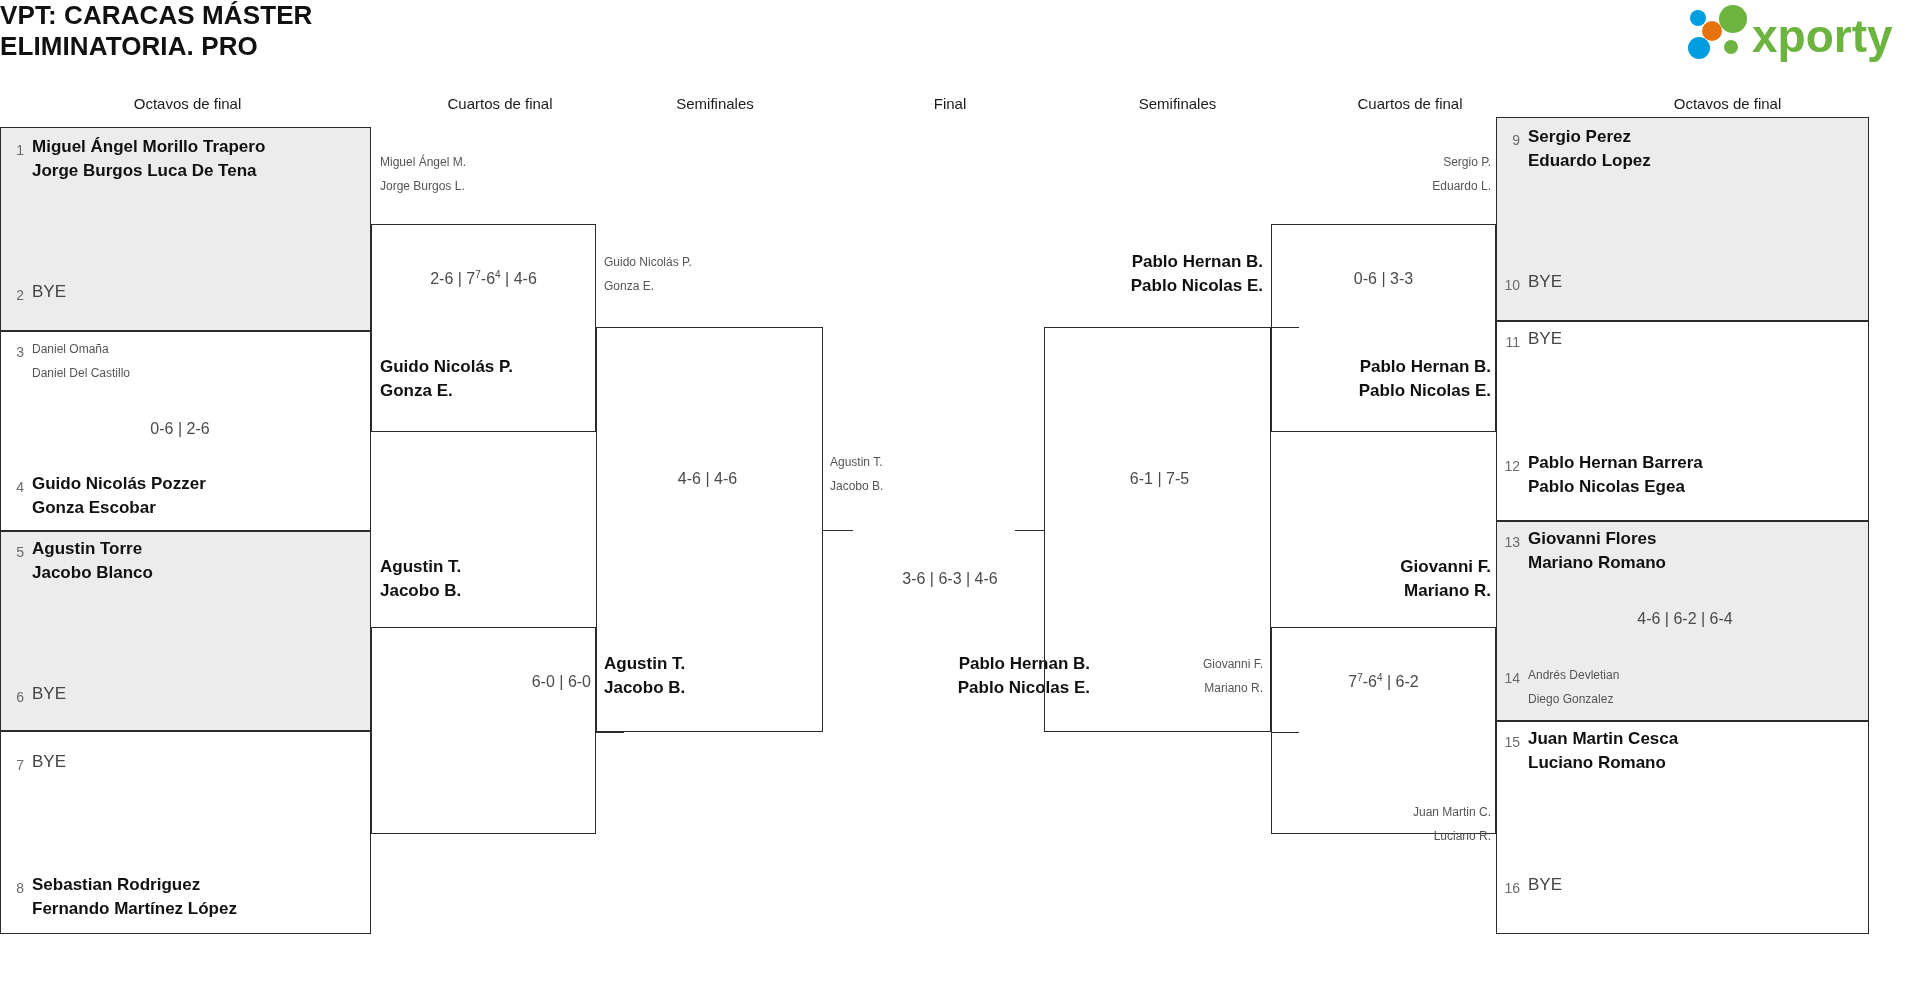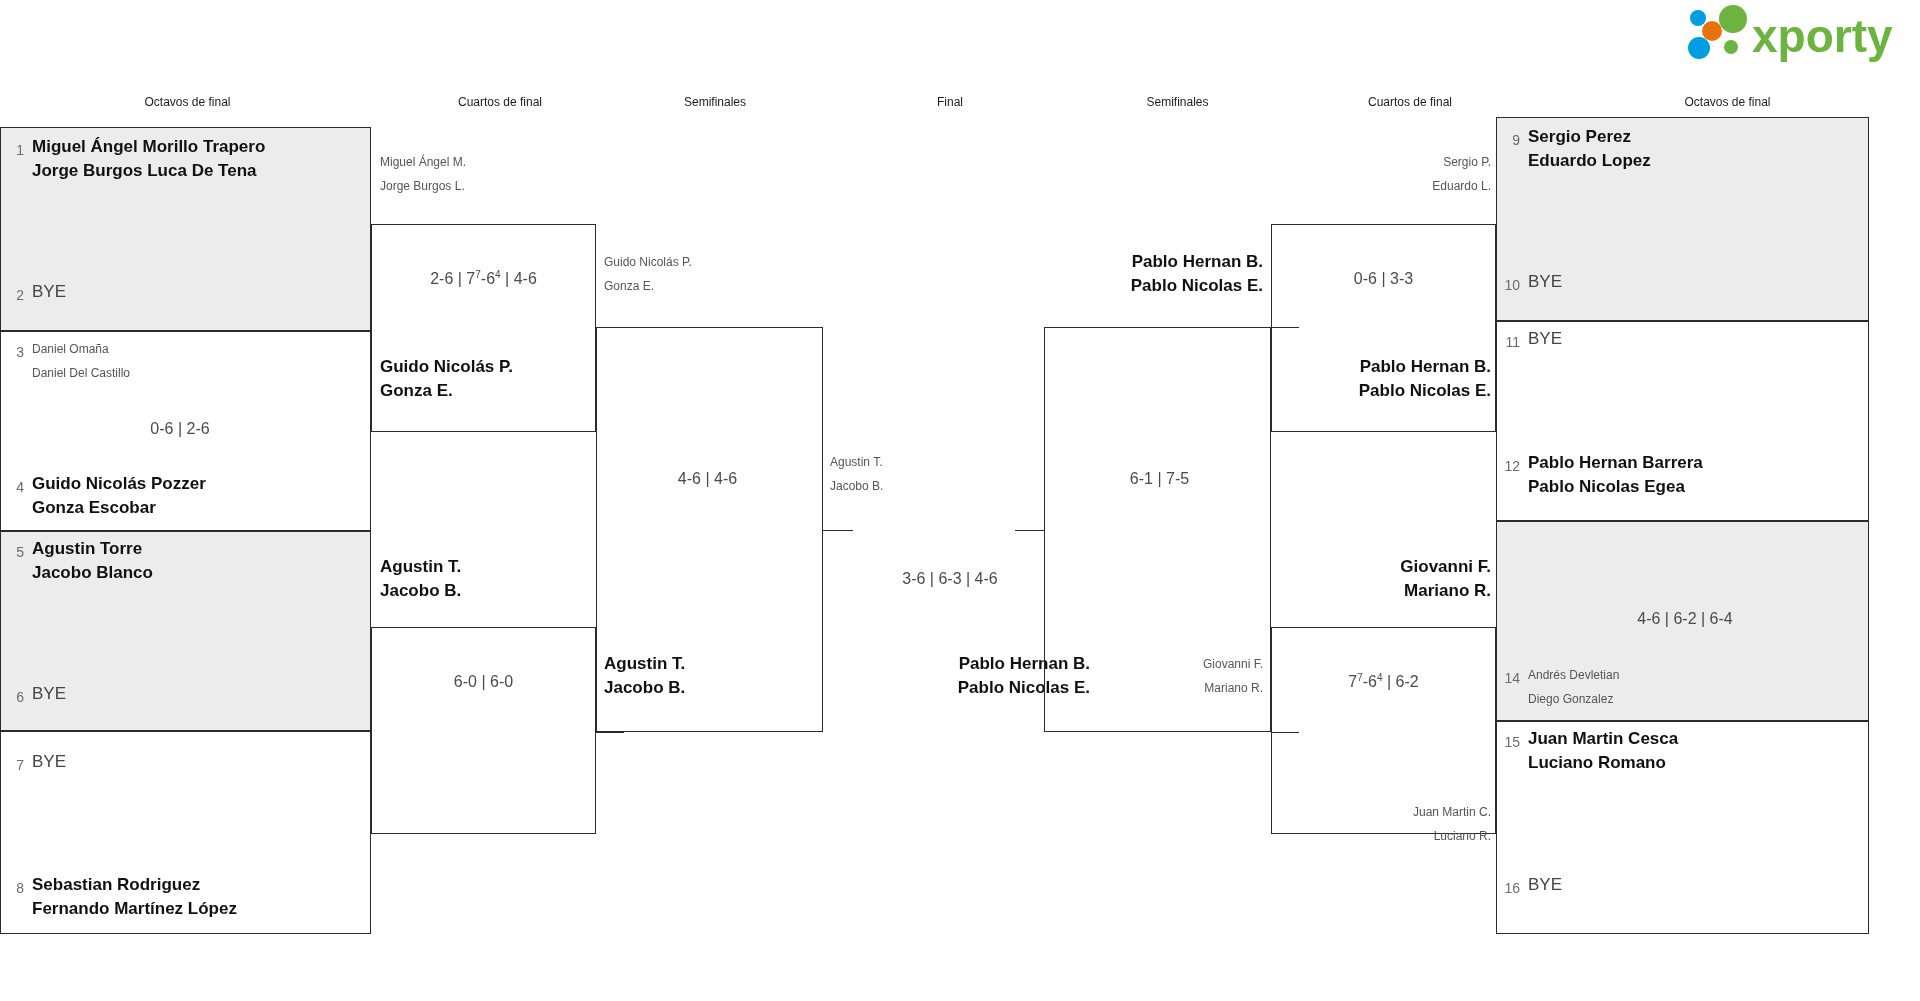--- a/index.html
+++ b/index.html
@@ -18,21 +18,21 @@
     line-height: 31px; letter-spacing: .1px;
   }
   .title div { white-space: nowrap; }
 
   .logo { position: absolute; right: 8px; top: 4px; width: 230px; height: 58px; }
   .logo svg { display:block; }
 
   
   .round-head {
     position: absolute; top: 95px;
-    font-size: 12px; color: #1b1b1b; text-align: center;
+    font-size: 15px; color: #1b1b1b; text-align: center;
     font-weight: 400; white-space: nowrap;
   }
 
   
   .box { position: absolute; border: 1px solid #2b2b2b; }
   .box.grey { background: #ececec; }
   .box.white { background: #ffffff; }
   .box.nofill { background: transparent; }
 
   
@@ -62,20 +62,24 @@
 
   
   .ln { position: absolute; background: #2b2b2b; }
   .lnh { height: 1px; }
 </style>
 </head>
 <body>
 
 <div id="root">
 
+  <div class="title">
+    <div>VPT: CARACAS MÁSTER</div>
+    <div>ELIMINATORIA. PRO</div>
+  </div>
 
   <div class="logo">
     <svg width="230" height="58" viewBox="0 0 230 58" xmlns="http://www.w3.org/2000/svg">
       <circle cx="16" cy="14" r="8" fill="#009ee0"></circle>
       <circle cx="30" cy="27" r="10" fill="#e8730c"></circle>
       <circle cx="17" cy="44" r="11" fill="#009ee0"></circle>
       <circle cx="51" cy="15" r="14" fill="#6cb33f"></circle>
       <circle cx="49" cy="43" r="7" fill="#6cb33f"></circle>
       <text x="70" y="48" font-family="Liberation Sans, sans-serif" font-size="46" font-weight="700" fill="#6cb33f">xporty</text>
     </svg>
@@ -162,21 +166,21 @@
   <div class="score" style="left:376px;top:270px;width:215px;">2-6 | 7<sup>7</sup>-6<sup>4</sup> | 4-6</div>
   <div class="slot" style="left:380px;top:355px;width:215px;">
     <div class="win">Guido Nicolás P.</div>
     <div class="win">Gonza E.</div>
   </div>
 
   <div class="slot" style="left:380px;top:555px;width:215px;">
     <div class="win">Agustin T.</div>
     <div class="win">Jacobo B.</div>
   </div>
-  <div class="score" style="left:376px;top:673px;width:215px;">6-0 | 6-0</div>
+  <div class="score" style="left:376px;top:673px;width:215px;text-align:right;">6-0 | 6-0</div>
 
   <div class="box nofill" style="left:596px;top:327px;width:227px;height:405px;"></div>
 
   <div class="slot" style="left:604px;top:250px;width:215px;">
     <div class="lose">Guido Nicolás P.</div>
     <div class="lose">Gonza E.</div>
   </div>
   <div class="score" style="left:600px;top:470px;width:215px;">4-6 | 4-6</div>
   <div class="slot" style="left:604px;top:652px;width:215px;">
     <div class="win">Agustin T.</div>
@@ -254,20 +258,27 @@
     </span>
   </div>
   <div class="entry" style="left:1500px;top:451px;width:360px;">
     <span class="seed">12</span>
     <span class="pnames">
       <div class="win">Pablo Hernan Barrera</div>
       <div class="win">Pablo Nicolas Egea</div>
     </span>
   </div>
 
+  <div class="entry" style="left:1500px;top:527px;width:360px;">
+    <span class="seed">13</span>
+    <span class="pnames">
+      <div class="win">Giovanni Flores</div>
+      <div class="win">Mariano Romano</div>
+    </span>
+  </div>
   <div class="score" style="left:1530px;top:610px;width:310px;">4-6 | 6-2 | 6-4</div>
   <div class="entry" style="left:1500px;top:663px;width:360px;">
     <span class="seed">14</span>
     <span class="pnames">
       <div class="lose">Andrés Devletian</div>
       <div class="lose">Diego Gonzalez</div>
     </span>
   </div>
 
   <div class="entry" style="left:1500px;top:727px;width:360px;">

